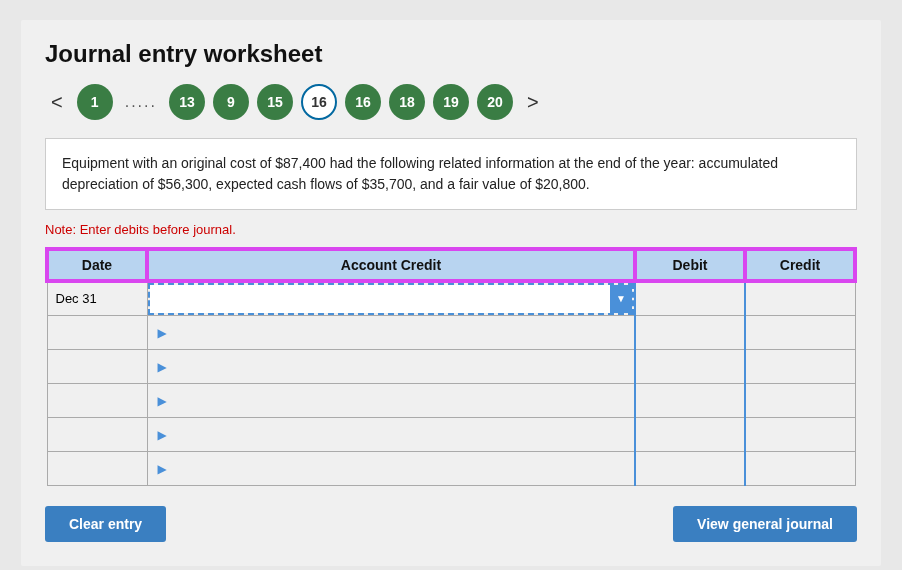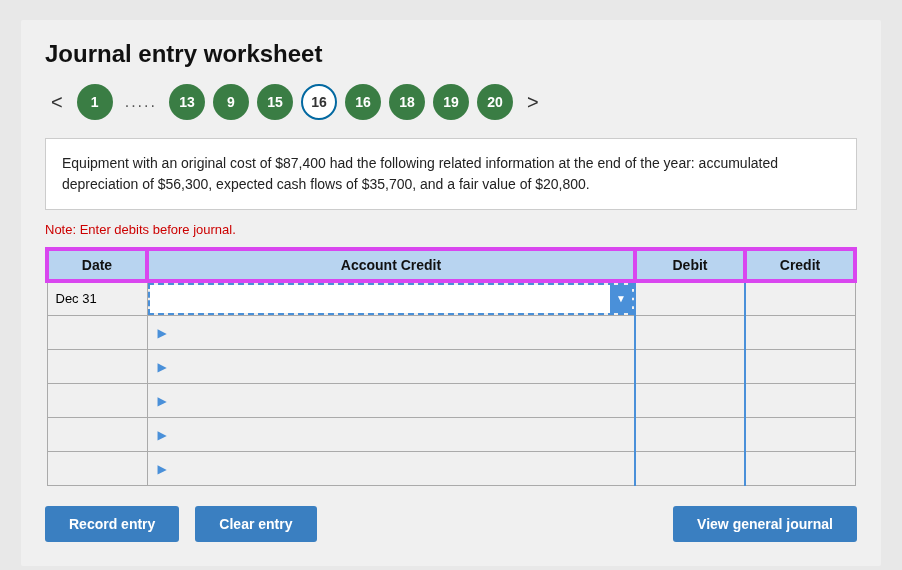--- a/index.html
+++ b/index.html
@@ -303,18 +303,17 @@
         </td>
         <td class="credit-cell">
           <input class="credit-input" type="text" style="">
         </td>
       </tr>
     </tbody>
   </table>
 
   <div class="button-row">
     <div class="btn-left-group">
-      <button class="btn">Record entry</button>
       <button class="btn">Clear entry</button>
     </div>
     <button class="btn">View general journal</button>
   </div>
 </div>
 
 </body></html>

